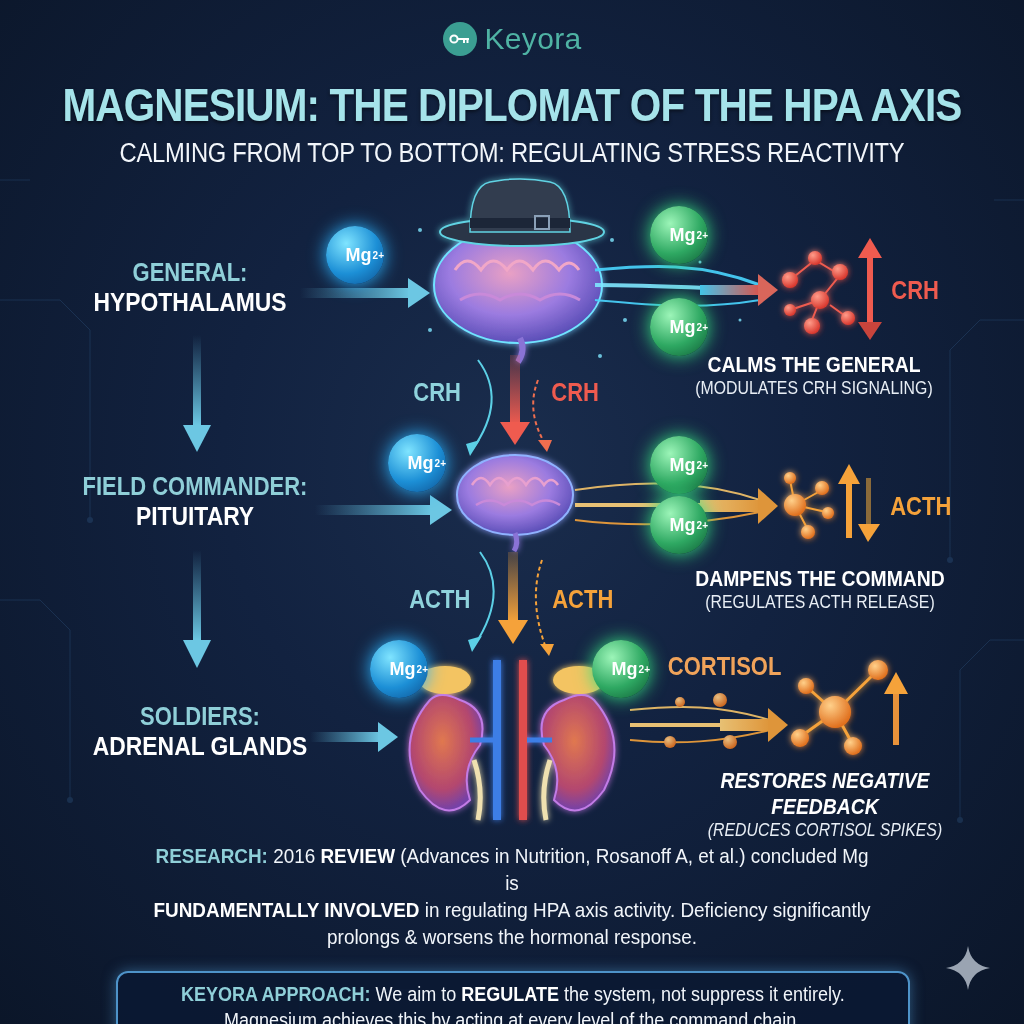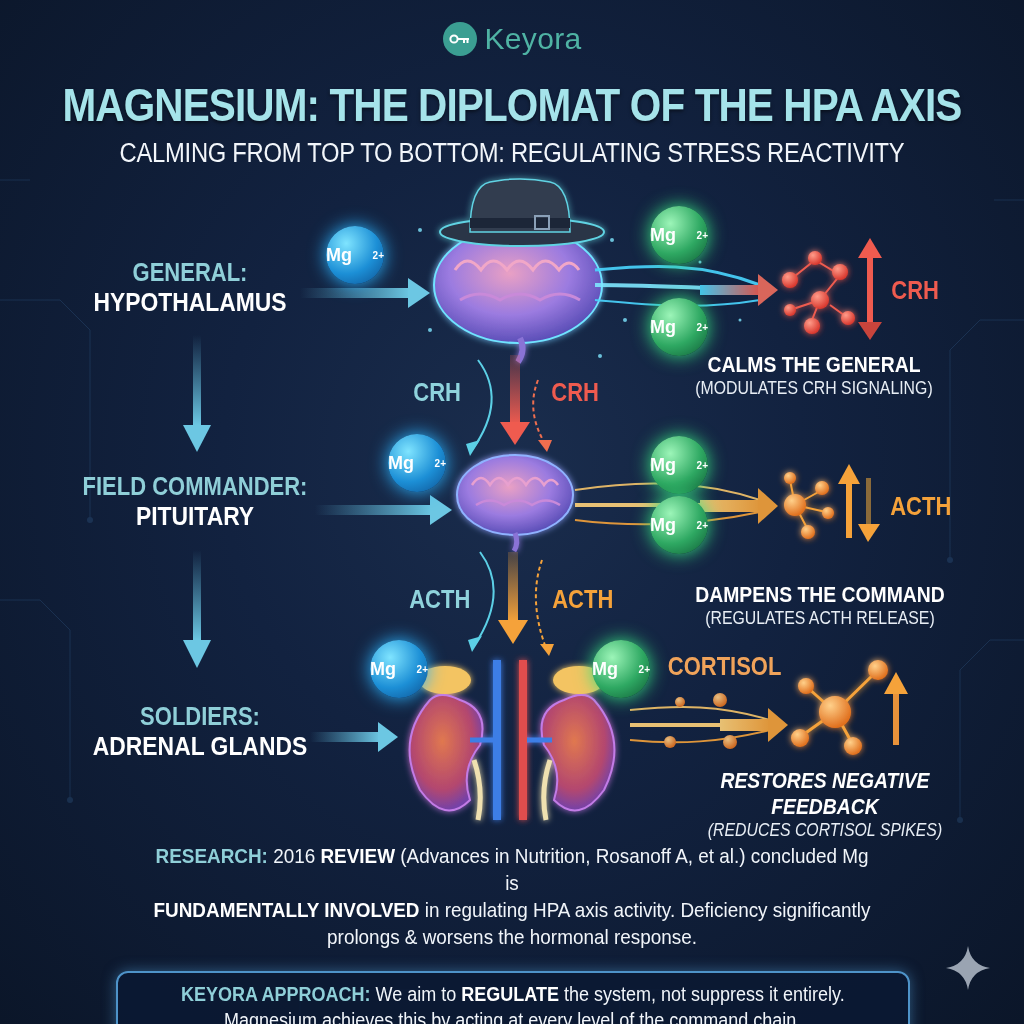--- a/index.html
+++ b/index.html
@@ -17,21 +17,21 @@
   .brand-icon { width:34px; height:34px; border-radius:50%; background:#3b9e92; display:flex; align-items:center; justify-content:center; }
   .brand-name { color:#4fb3a4; font-size:30px; font-weight:400; letter-spacing:.3px; }
 
   .title { left:0; right:0; top:78px; text-align:center; color:#a5e3ea; font-weight:700; font-size:46px; letter-spacing:-1px; transform:scaleX(.88); text-shadow:0 2px 4px rgba(0,0,0,.5); }
   .subtitle { left:0; right:0; top:138px; text-align:center; color:#f2f6fb; font-size:27px; transform:scaleX(.88); letter-spacing:-.3px; }
 
   .lvl-label { text-align:center; transform:scaleX(.88); }
   .lvl-top { color:#8fcfd8; font-weight:700; font-size:25px; }
   .lvl-bot { color:#ffffff; font-weight:700; font-size:26px; }
 
-  .mg { position:absolute; width:58px; height:58px; border-radius:50%; display:flex; align-items:center; justify-content:space-between; font-weight:700; font-size:18px; color:#fff; }
+  .mg { position:absolute; width:58px; height:58px; border-radius:50%; display:flex; align-items:center; justify-content:flex-end; font-weight:700; font-size:18px; color:#fff; }
   .mg sup { font-size:10px; margin-left:1px; }
   .mg.blue { background:radial-gradient(circle at 35% 30%, #7fe4ff 0%, #1c8fd6 55%, #0d4f8f 100%); box-shadow:0 0 18px #2cb5ff; }
   .mg.green { background:radial-gradient(circle at 35% 30%, #9cf5b8 0%, #2ea862 55%, #0f5a35 100%); box-shadow:0 0 18px #37e07f; }
 
   .hormone { font-weight:700; font-size:25px; transform:scaleX(.88); }
   .desc-head { color:#fff; font-weight:700; font-size:22px; text-align:center; transform:scaleX(.88); }
   .desc-sub { color:#e8eef5; font-size:18px; text-align:center; transform:scaleX(.88); }
 
   .research { left:110px; right:110px; top:842px; text-align:center; font-size:21px; line-height:27px; color:#f1f5fa; transform:scaleX(.9); }
   .research .k { color:#8fcfd8; font-weight:700; }
@@ -331,21 +331,21 @@
 <div class="abs hormone" style="left:548px;top:585px;color:#f5a23a;">ACTH</div>
 
 <div class="abs hormone" style="left:888px;top:276px;color:#ef5b4f;">CRH</div>
 <div class="abs hormone" style="left:886px;top:492px;color:#f5a23a;">ACTH</div>
 <div class="abs hormone" style="left:660px;top:652px;color:#f0a35a;">CORTISOL</div>
 
 <div class="abs" style="left:664px;width:300px;top:352px;">
   <div class="desc-head">CALMS THE GENERAL</div>
   <div class="desc-sub">(MODULATES CRH SIGNALING)</div>
 </div>
-<div class="abs" style="left:670px;width:300px;top:582px;">
+<div class="abs" style="left:670px;width:300px;top:566px;">
   <div class="desc-head">DAMPENS THE COMMAND</div>
   <div class="desc-sub">(REGULATES ACTH RELEASE)</div>
 </div>
 <div class="abs" style="left:645px;width:360px;top:768px;font-style:italic;">
   <div class="desc-head">RESTORES NEGATIVE FEEDBACK</div>
   <div class="desc-sub">(REDUCES CORTISOL SPIKES)</div>
 </div>
 
 <div class="abs research">
   <div>

